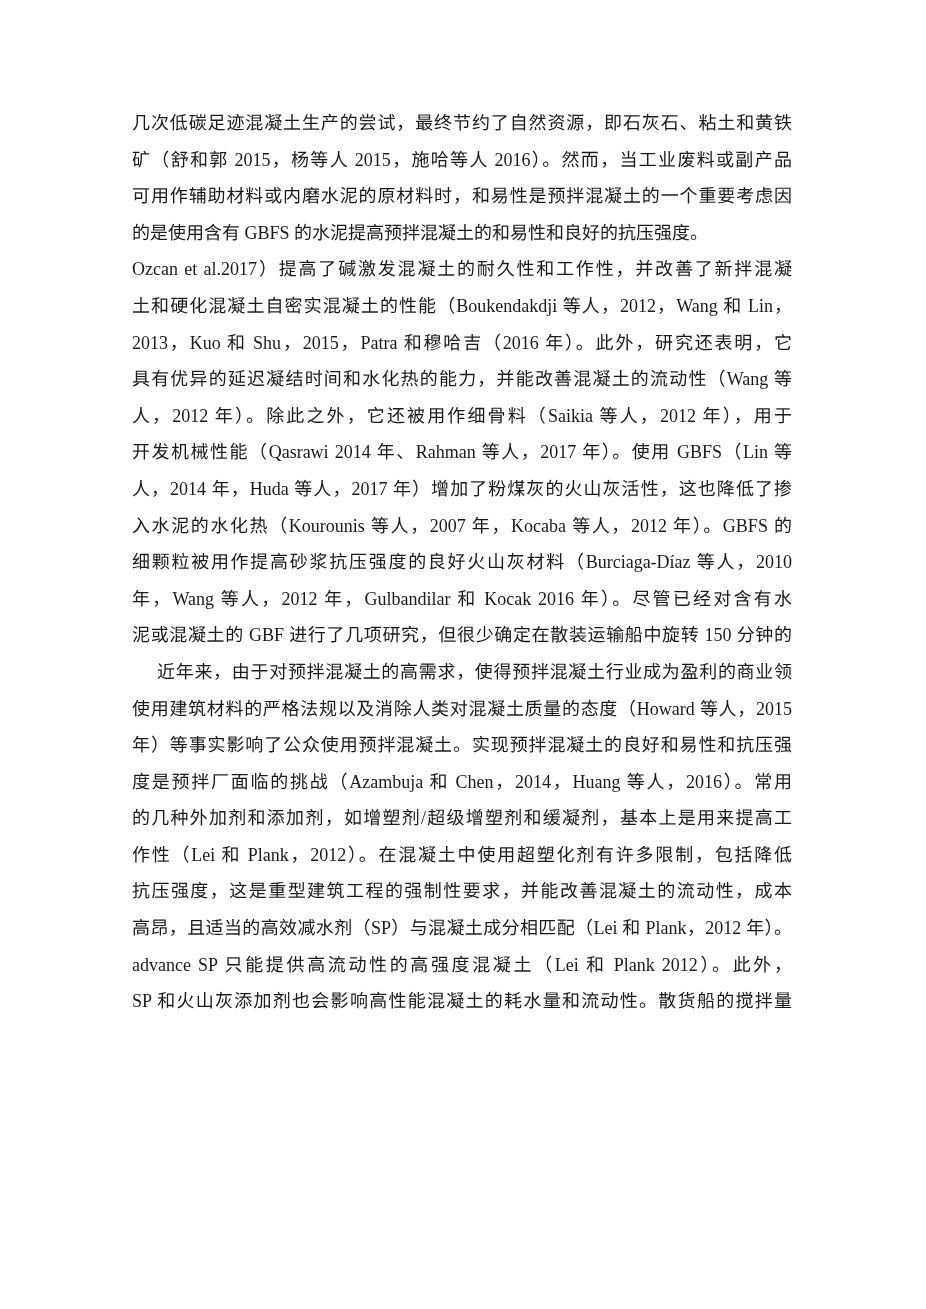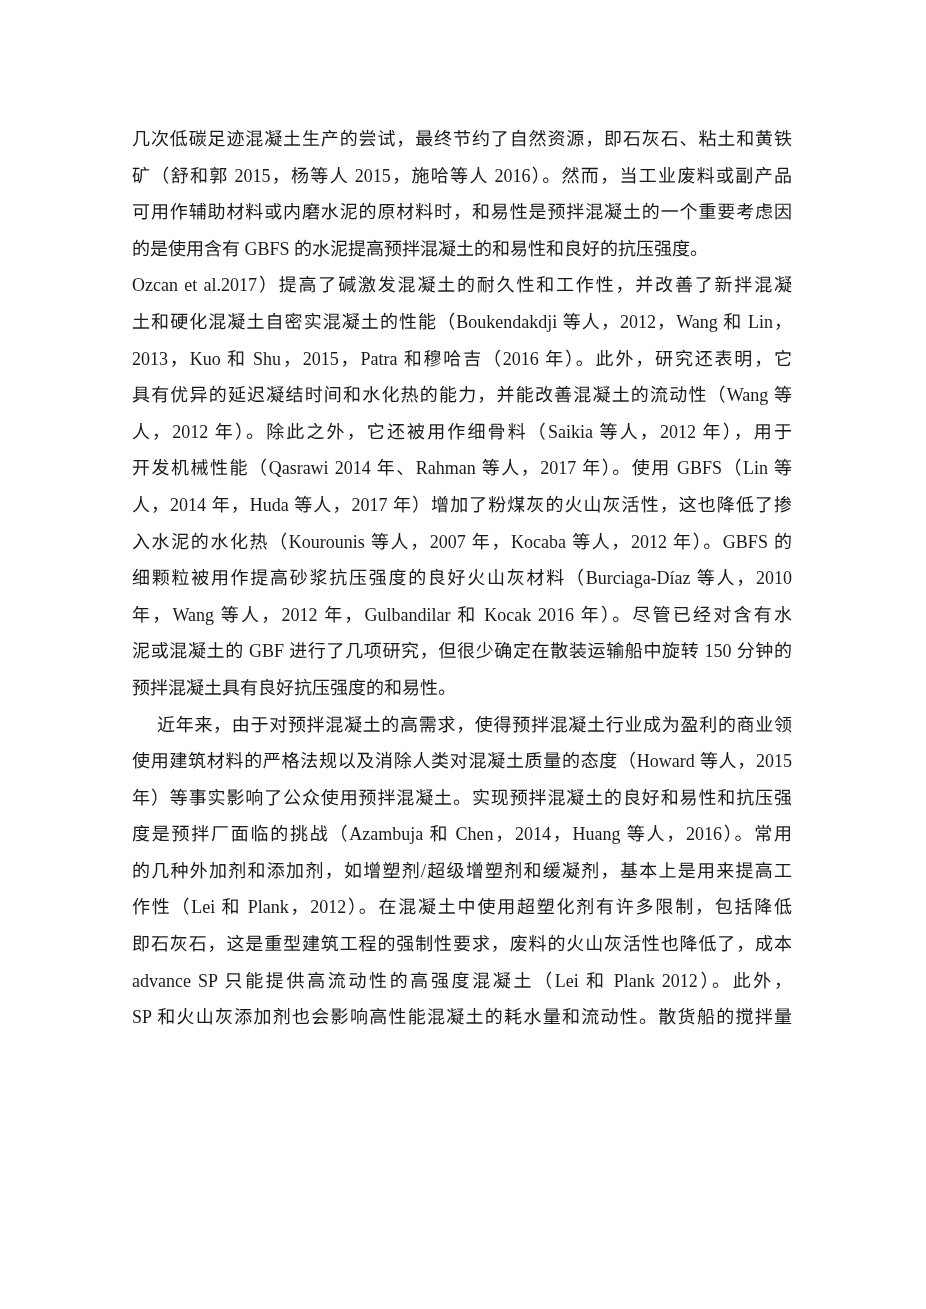--- a/index.html
+++ b/index.html
@@ -11,21 +11,21 @@
     position: relative;
     width: 926px;
     height: 1309px;
     background: #ffffff;
     overflow: hidden;
     font-family: "Liberation Serif", "DejaVu Serif", serif;
   }
   .text-block {
     position: absolute;
     left: 132px;
-    top: 121px;
+    top: 105px;
     width: 660px;
     color: #1a1a1a;
   }
   .paragraph {
     margin: 0;
     padding: 0;
   }
   .line {
     height: 36.6px;
     line-height: 36.6px;
@@ -59,27 +59,27 @@
         <div class="line">土和硬化混凝土自密实混凝土的性能（Boukendakdji 等人，2012，Wang 和 Lin，</div>
         <div class="line">2013，Kuo 和 Shu，2015，Patra 和穆哈吉（2016 年）。此外，研究还表明，它</div>
         <div class="line">具有优异的延迟凝结时间和水化热的能力，并能改善混凝土的流动性（Wang 等</div>
         <div class="line">人，2012 年）。除此之外，它还被用作细骨料（Saikia 等人，2012 年），用于</div>
         <div class="line">开发机械性能（Qasrawi 2014 年、Rahman 等人，2017 年）。使用 GBFS（Lin 等</div>
         <div class="line">人，2014 年，Huda 等人，2017 年）增加了粉煤灰的火山灰活性，这也降低了掺</div>
         <div class="line">入水泥的水化热（Kourounis 等人，2007 年，Kocaba 等人，2012 年）。GBFS 的</div>
         <div class="line">细颗粒被用作提高砂浆抗压强度的良好火山灰材料（Burciaga-Díaz 等人，2010</div>
         <div class="line">年，Wang 等人，2012 年，Gulbandilar 和 Kocak 2016 年）。尽管已经对含有水</div>
         <div class="line">泥或混凝土的 GBF 进行了几项研究，但很少确定在散装运输船中旋转 150 分钟的</div>
-        <div class="line para-end">预拌混凝土具有良好抗压强度的和易性。</div>
       </div>
       <div class="paragraph">
         <div class="line indent">近年来，由于对预拌混凝土的高需求，使得预拌混凝土行业成为盈利的商业领</div>
         <div class="line">使用建筑材料的严格法规以及消除人类对混凝土质量的态度（Howard 等人，2015</div>
         <div class="line">年）等事实影响了公众使用预拌混凝土。实现预拌混凝土的良好和易性和抗压强</div>
         <div class="line">度是预拌厂面临的挑战（Azambuja 和 Chen，2014，Huang 等人，2016）。常用</div>
         <div class="line">的几种外加剂和添加剂，如增塑剂/超级增塑剂和缓凝剂，基本上是用来提高工</div>
         <div class="line">作性（Lei 和 Plank，2012）。在混凝土中使用超塑化剂有许多限制，包括降低</div>
-        <div class="line">即石灰石，这是重型建筑工程的强制性要求，废料的火山灰活性也降低了，成本</div>
+        <div class="line">抗压强度，这是重型建筑工程的强制性要求，并能改善混凝土的流动性，成本</div>
+        <div class="line">高昂，且适当的高效减水剂（SP）与混凝土成分相匹配（Lei 和 Plank，2012 年）。</div>
         <div class="line">advance SP 只能提供高流动性的高强度混凝土（Lei 和 Plank 2012）。此外，</div>
         <div class="line">SP 和火山灰添加剂也会影响高性能混凝土的耗水量和流动性。散货船的搅拌量</div>
       </div>
     </div>
 </div>
 
 </body></html>

